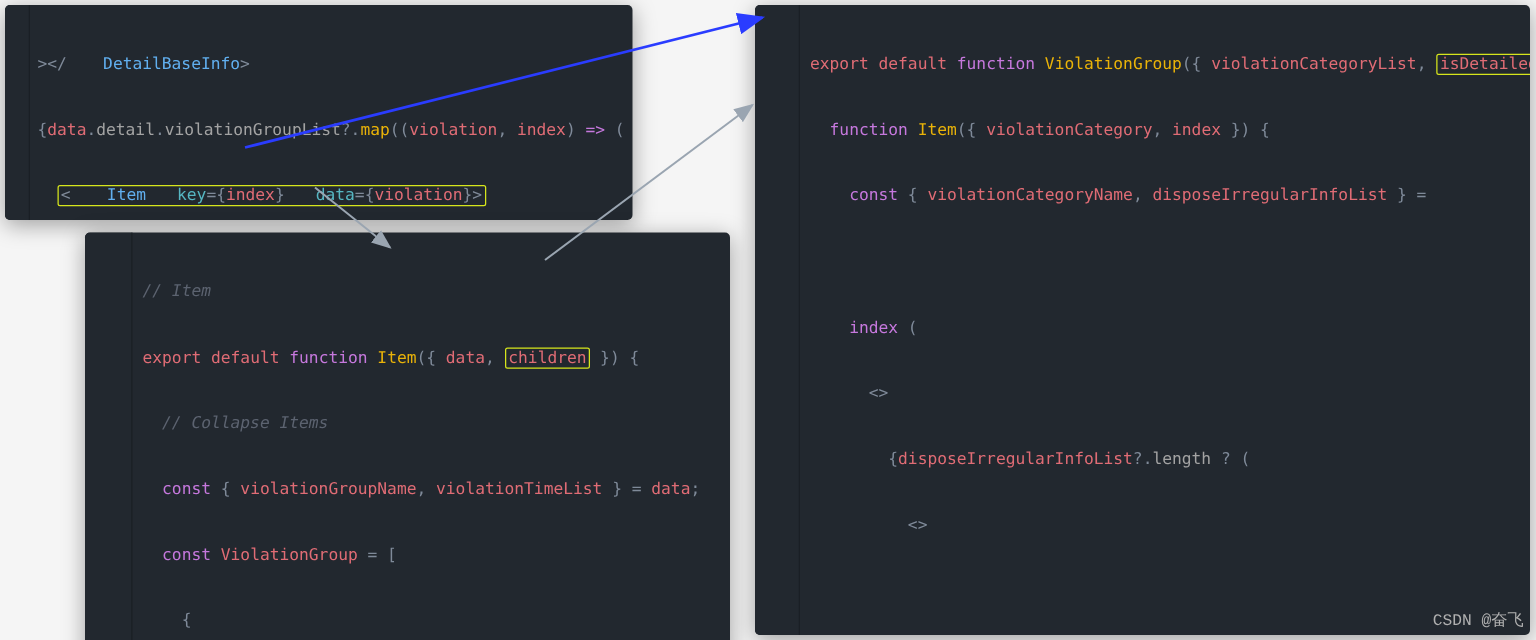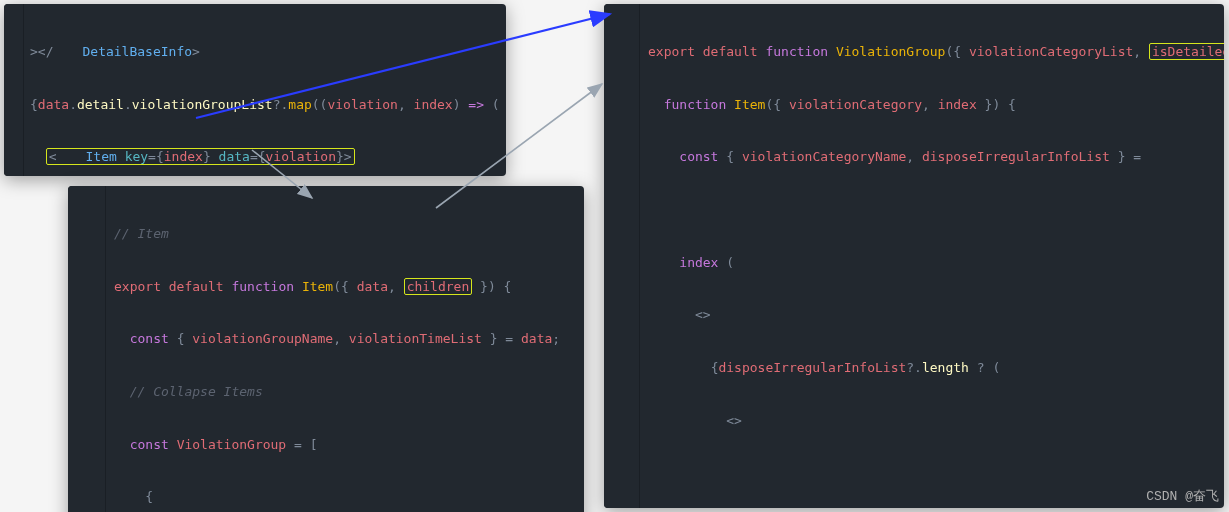--- a/index.html
+++ b/index.html
@@ -21,27 +21,27 @@
 }
 .panel .gutter {
   position:absolute; left:0; top:0; bottom:0; width:48px;
   background:#22282f;
   border-right:1px solid #1a1f25;
 }
 .code { position:relative; padding:4px 8px 4px 56px; white-space:pre; }
 .ln { display:block; position:relative; }
 .box { border:1.5px solid #d6e61c; border-radius:2px; padding:0 2px; }   
 .c-comp  { color:#61afef;margin-left:29px; }   
-.c-attr2 { color:#56b6c2; }   
+.c-attr2 { color:#56b6c2;margin-left:17px; }   
 .c-punc  { color:#7f8a99; }   
 .c-kw    { color:#c678dd; }   
 .c-kw2   { color:#e06c75; }   
 .c-fn    { color:#eab308; }
 .c-var   { color:#e06c75; }
-.c-prop  { color:#fef9c3; }
+.c-prop  { color:#a3a3a3; }
 .c-comment { color:#5c6370; font-style:italic; }
 
 svg.arrow { position:absolute; pointer-events:none; overflow:visible; }
 
 .watermark {
   position:absolute; right:10px; bottom:6px;
   font-family:Liberation Mono, monospace; font-size:13px; color:#b0b0b0;
 }
 </style>
 </head>
@@ -59,22 +59,22 @@
     
     
   </div>
 </div>
 
 <div class="panel" style="left:68px; top:186px; width:516px; height:404px;">
   <div class="gutter" style="width:38px;"></div>
   <div class="code" style="padding-left:46px;">
     <span class="ln"><span class="c-comment">// Item</span></span>
     <span class="ln"><span class="c-kw2">export</span> <span class="c-kw2">default</span> <span class="c-kw">function</span> <span class="c-fn">Item</span><span class="c-punc">({ </span><span class="c-var">data</span><span class="c-punc">, </span><span class="box"><span class="c-var">children</span></span><span class="c-punc"> }) {</span></span>
+    <span class="ln">  <span class="c-comment">// Collapse Items</span></span>
     <span class="ln">  <span class="c-kw">const</span> <span class="c-punc">{ </span><span class="c-var">violationGroupName</span><span class="c-punc">, </span><span class="c-var">violationTimeList</span><span class="c-punc"> } = </span><span class="c-var">data</span><span class="c-punc">;</span></span>
-    <span class="ln">  <span class="c-comment">// Collapse Items</span></span>
     <span class="ln">  <span class="c-kw">const</span> <span class="c-var">ViolationGroup</span> <span class="c-punc">= [</span></span>
     <span class="ln">    <span class="c-punc">{</span></span>
     
     
     
     
     
     
     
     

